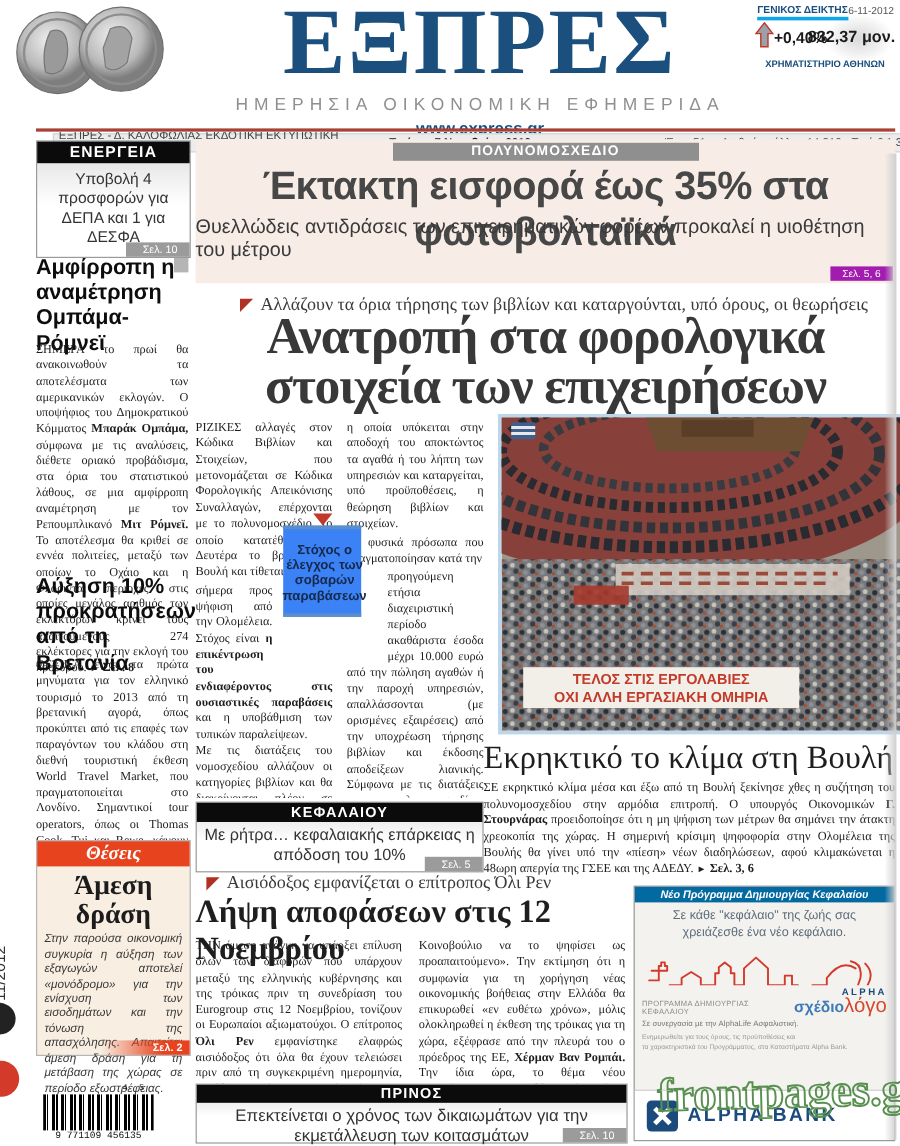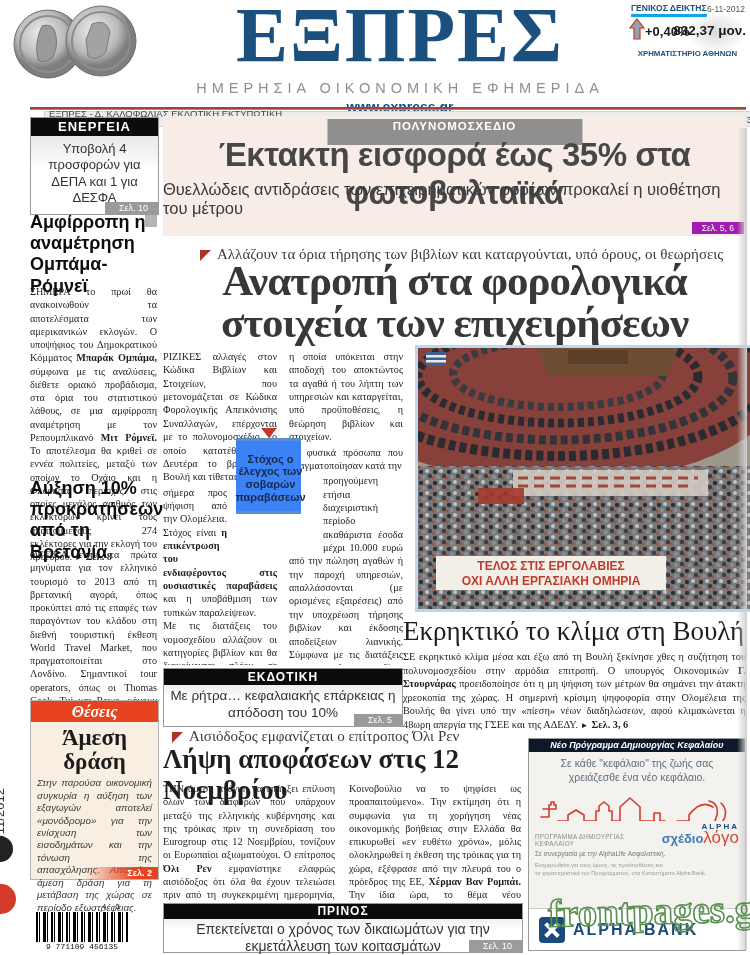--- a/index.html
+++ b/index.html
@@ -69,21 +69,21 @@
   .barcode .bnum{position:absolute;left:0;top:37px;width:92px;text-align:center;
      font-family:"Liberation Mono",monospace;font-size:8px;color:#111;}
 
   .sidedate{left:-8px;top:765px;height:80px;writing-mode:vertical-rl;transform:rotate(180deg);
             font-size:13px;color:#333;}
   .dotblack{left:-13px;top:836px;width:26px;height:26px;border-radius:50%;background:#222;}
   .dotred{left:-14px;top:884px;width:30px;height:30px;border-radius:50%;background:#d43a2a;}
 
   
   .topstory{left:163px;top:116px;width:583px;height:120px;background:#f7ece6;}
-  .topstory .kbar{position:absolute;left:50%;transform:translateX(-50%);top:3px;width:255px;height:26px;
+  .topstory .kbar{position:absolute;left:50%;transform:translateX(-50%);top:3px;width:255px;height:15px;
       background:#8f8f8f;color:#fff;font-weight:bold;font-size:11.5px;letter-spacing:1px;
       text-align:center;line-height:15px;}
   .topstory .hl{position:absolute;left:0;top:20px;width:100%;text-align:center;font-weight:bold;
       font-size:33px;letter-spacing:-0.5px;color:#474747;}
   .topstory .sub{position:absolute;left:0;top:64px;width:100%;text-align:left;font-size:16.5px;color:#3a3a3a;}
   .topstory .tsbadge{position:absolute;right:2px;bottom:2px;background:#a21caf;color:#fff;
       font-size:8.5px;padding:1px 10px;}
 
   .kicker{font-family:"Liberation Serif",serif;font-size:15px;color:#3a3a3a;}
   .ktri{display:inline-block;width:0;height:0;border-right:11px solid transparent;
@@ -123,21 +123,21 @@
   .renbody{left:163px;top:782px;width:358px;height:120px;font-family:"Liberation Serif",serif;
            font-size:10.2px;line-height:1.3;color:#1d1d1d;}
   .rcol{position:absolute;top:0;width:172px;height:121px;overflow:hidden;}
 
   .prinos{left:163px;top:903px;width:358px;height:48px;}
   .prinos .nhead{font-size:12px;height:15px;line-height:15px;letter-spacing:1px;}
   .prinos .txt{padding:2px 6px 0;text-align:center;font-size:14px;line-height:1.2;color:#333;}
 
   
   .ad{left:528px;top:738px;width:218px;height:213px;border:1px solid #999;background:#f3f2ef;box-sizing:border-box;}
-  .ad .adbar{background:#0f172a;color:#fff;font-weight:bold;font-style:italic;font-size:9px;
+  .ad .adbar{background:#0369a1;color:#fff;font-weight:bold;font-style:italic;font-size:9px;
              text-align:center;height:13px;line-height:13px;}
   .ad .adhl{text-align:center;color:#5e6e7d;font-size:10.5px;line-height:1.3;margin-top:5px;}
   .ad .skyline{display:block;margin:3px auto 0;}
   .ad .progrow{display:flex;align-items:flex-start;padding:0 6px;margin-top:2px;}
   .ad .prog{font-size:6.3px;color:#8a8a8a;letter-spacing:.3px;margin-top:10px;flex:1;}
   .ad .brand{text-align:right;line-height:.9;}
   .ad .brand .a{display:block;color:#1b4a7c;font-weight:bold;font-size:8px;letter-spacing:2px;}
   .ad .brand .s{color:#3f7ab8;font-size:13px;font-weight:bold;text-align:right;}
   .ad .brand .z{color:#d8472b;font-size:17px;}
   .ad .partner{font-size:6.5px;color:#777;padding:3px 6px 0;}
@@ -304,21 +304,21 @@
     </svg>
   </div>
 
   <div class="abs vouli-hl">Εκρηκτικό το κλίμα στη Βουλή</div>
   <div class="abs vouli-body jtext">
     <span>ΣΕ εκρηκτικό κλίμα μέσα και έξω από τη Βουλή ξεκίνησε χθες η συζήτηση του πολυνομοσχεδίου στην αρμόδια επιτροπή. Ο υπουργός Οικονομικών </span><b>Γ. Στουρνάρας</b><span> προειδοποίησε ότι η μη ψήφιση των μέτρων θα σημάνει την άτακτη χρεοκοπία της χώρας. Η σημερινή κρίσιμη ψηφοφορία στην Ολομέλεια της Βουλής θα γίνει υπό την «πίεση» νέων διαδηλώσεων, αφού κλιμακώνεται η 48ωρη απεργία της ΓΣΕΕ και της ΑΔΕΔΥ.</span>
     <span class="pgend parrow">Σελ. 3, 6</span>
   </div>
 
   <div class="abs nbox banks">
-    <div class="nhead">ΕΚΔΟΤΙΚΗ</div>
+    <div class="nhead">ΚΕΦΑΛΑΙΟΥ</div>
     <div class="txt">Με ρήτρα… κεφαλαιακής επάρκειας η απόδοση του 10%</div>
     <span class="pgbadge">Σελ. 5</span>
   </div>
 
   <div class="abs kicker kick2">
     <span class="ktri"></span><span>Αισιόδοξος εμφανίζεται ο επίτροπος Όλι Ρεν</span>
   </div>
   <div class="abs renhl">Λήψη αποφάσεων στις 12 Νοεμβρίου</div>
   <div class="abs renbody">
     <div class="rcol jtext" style="left:0">

